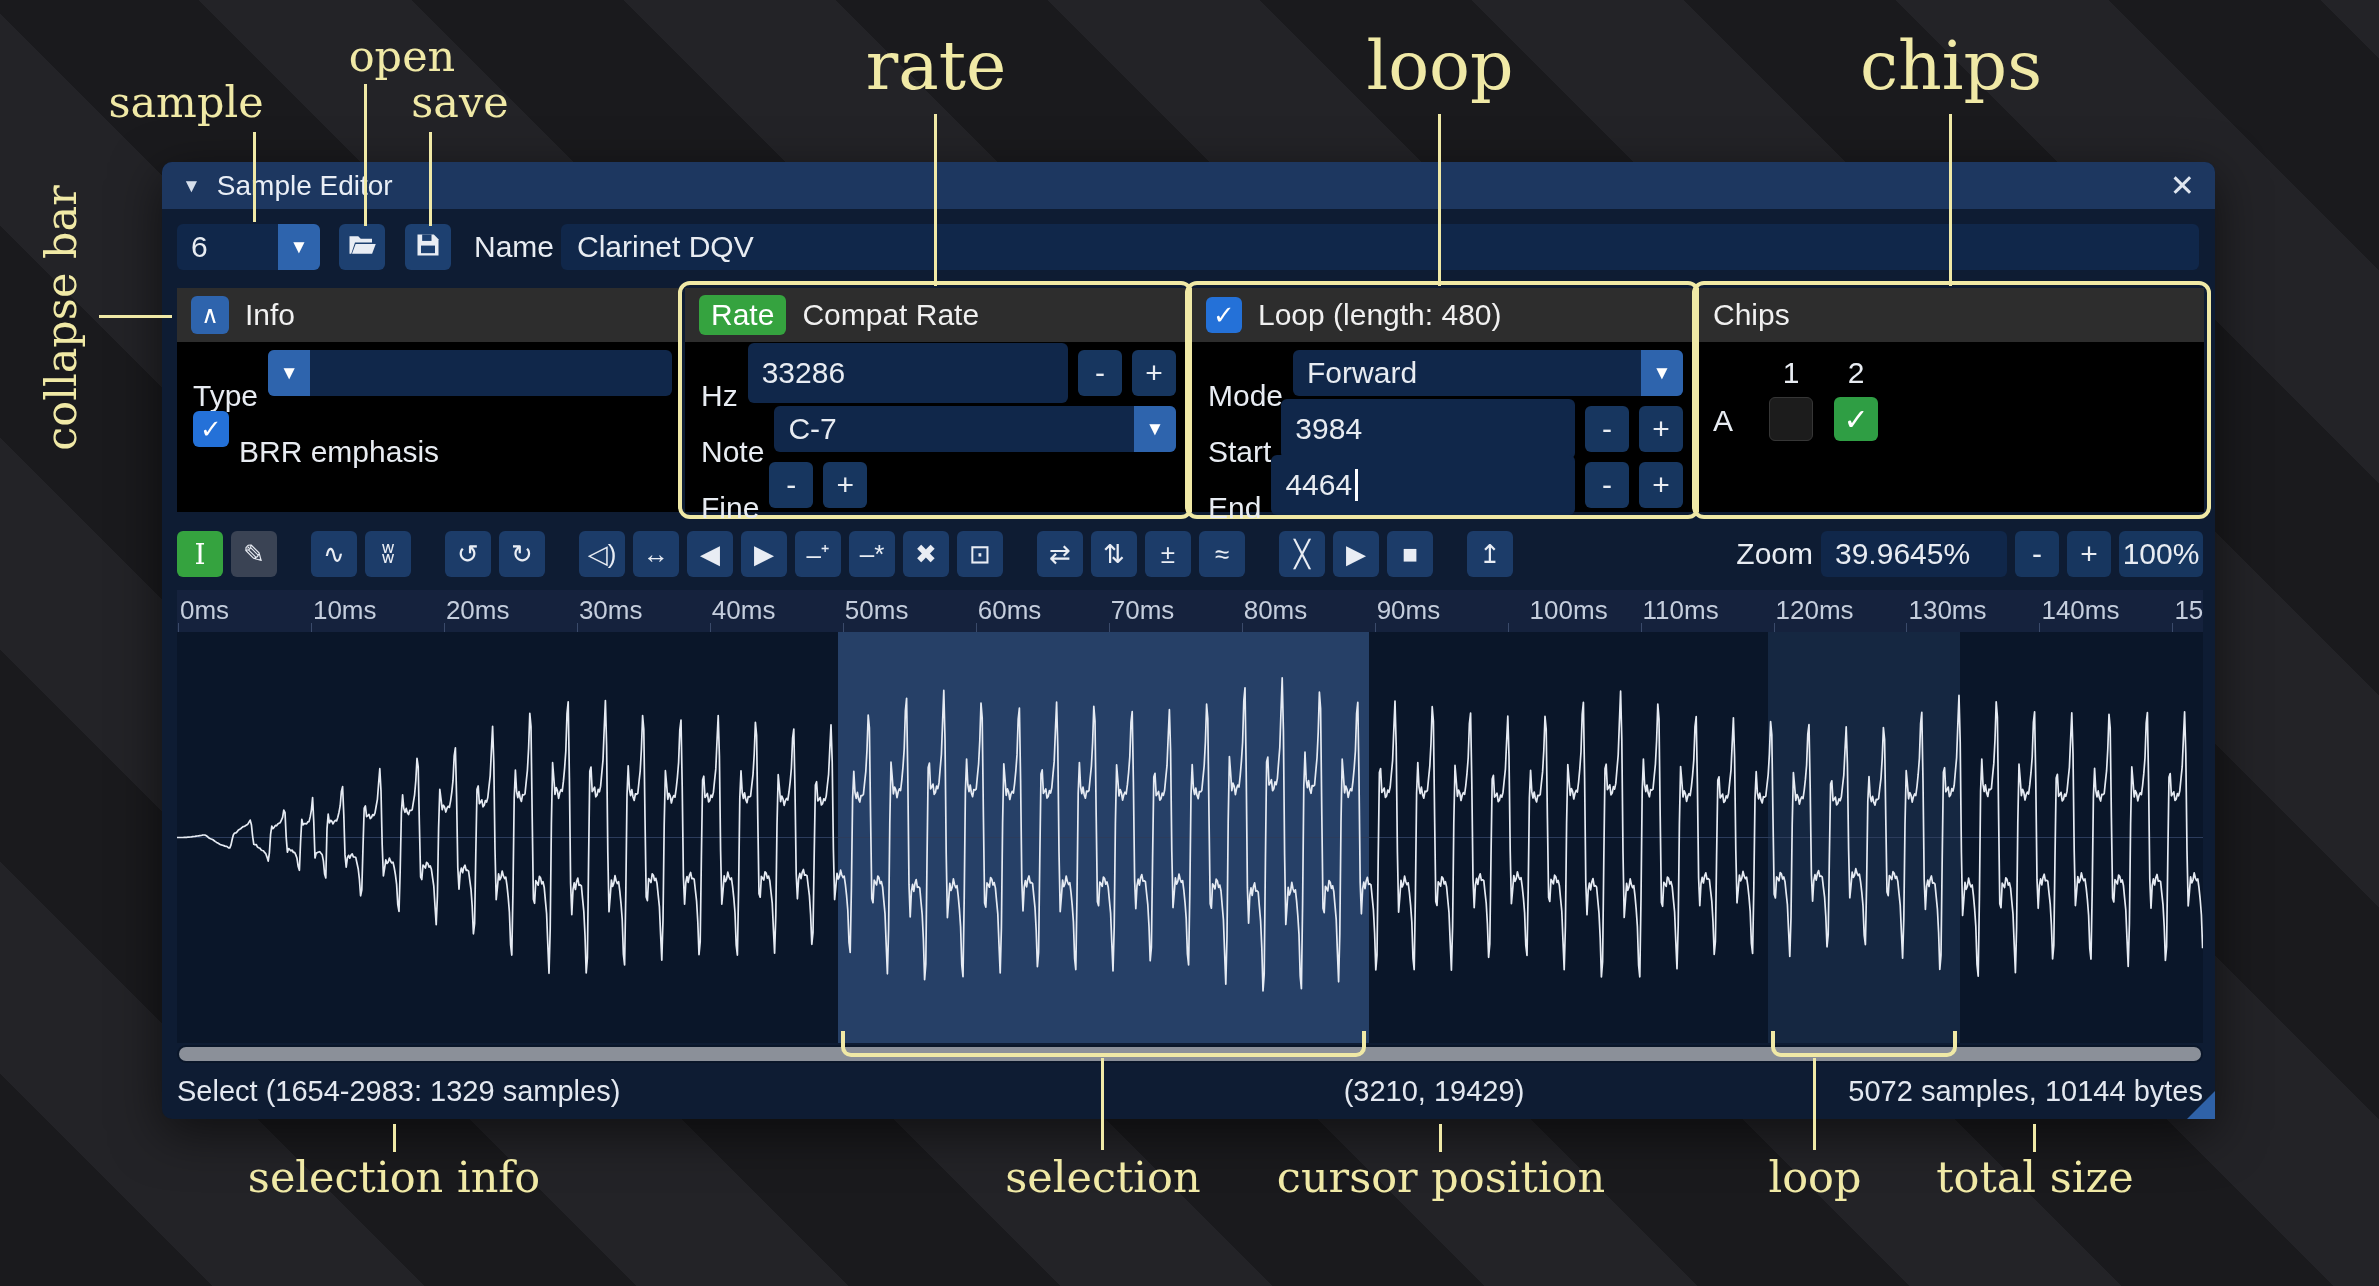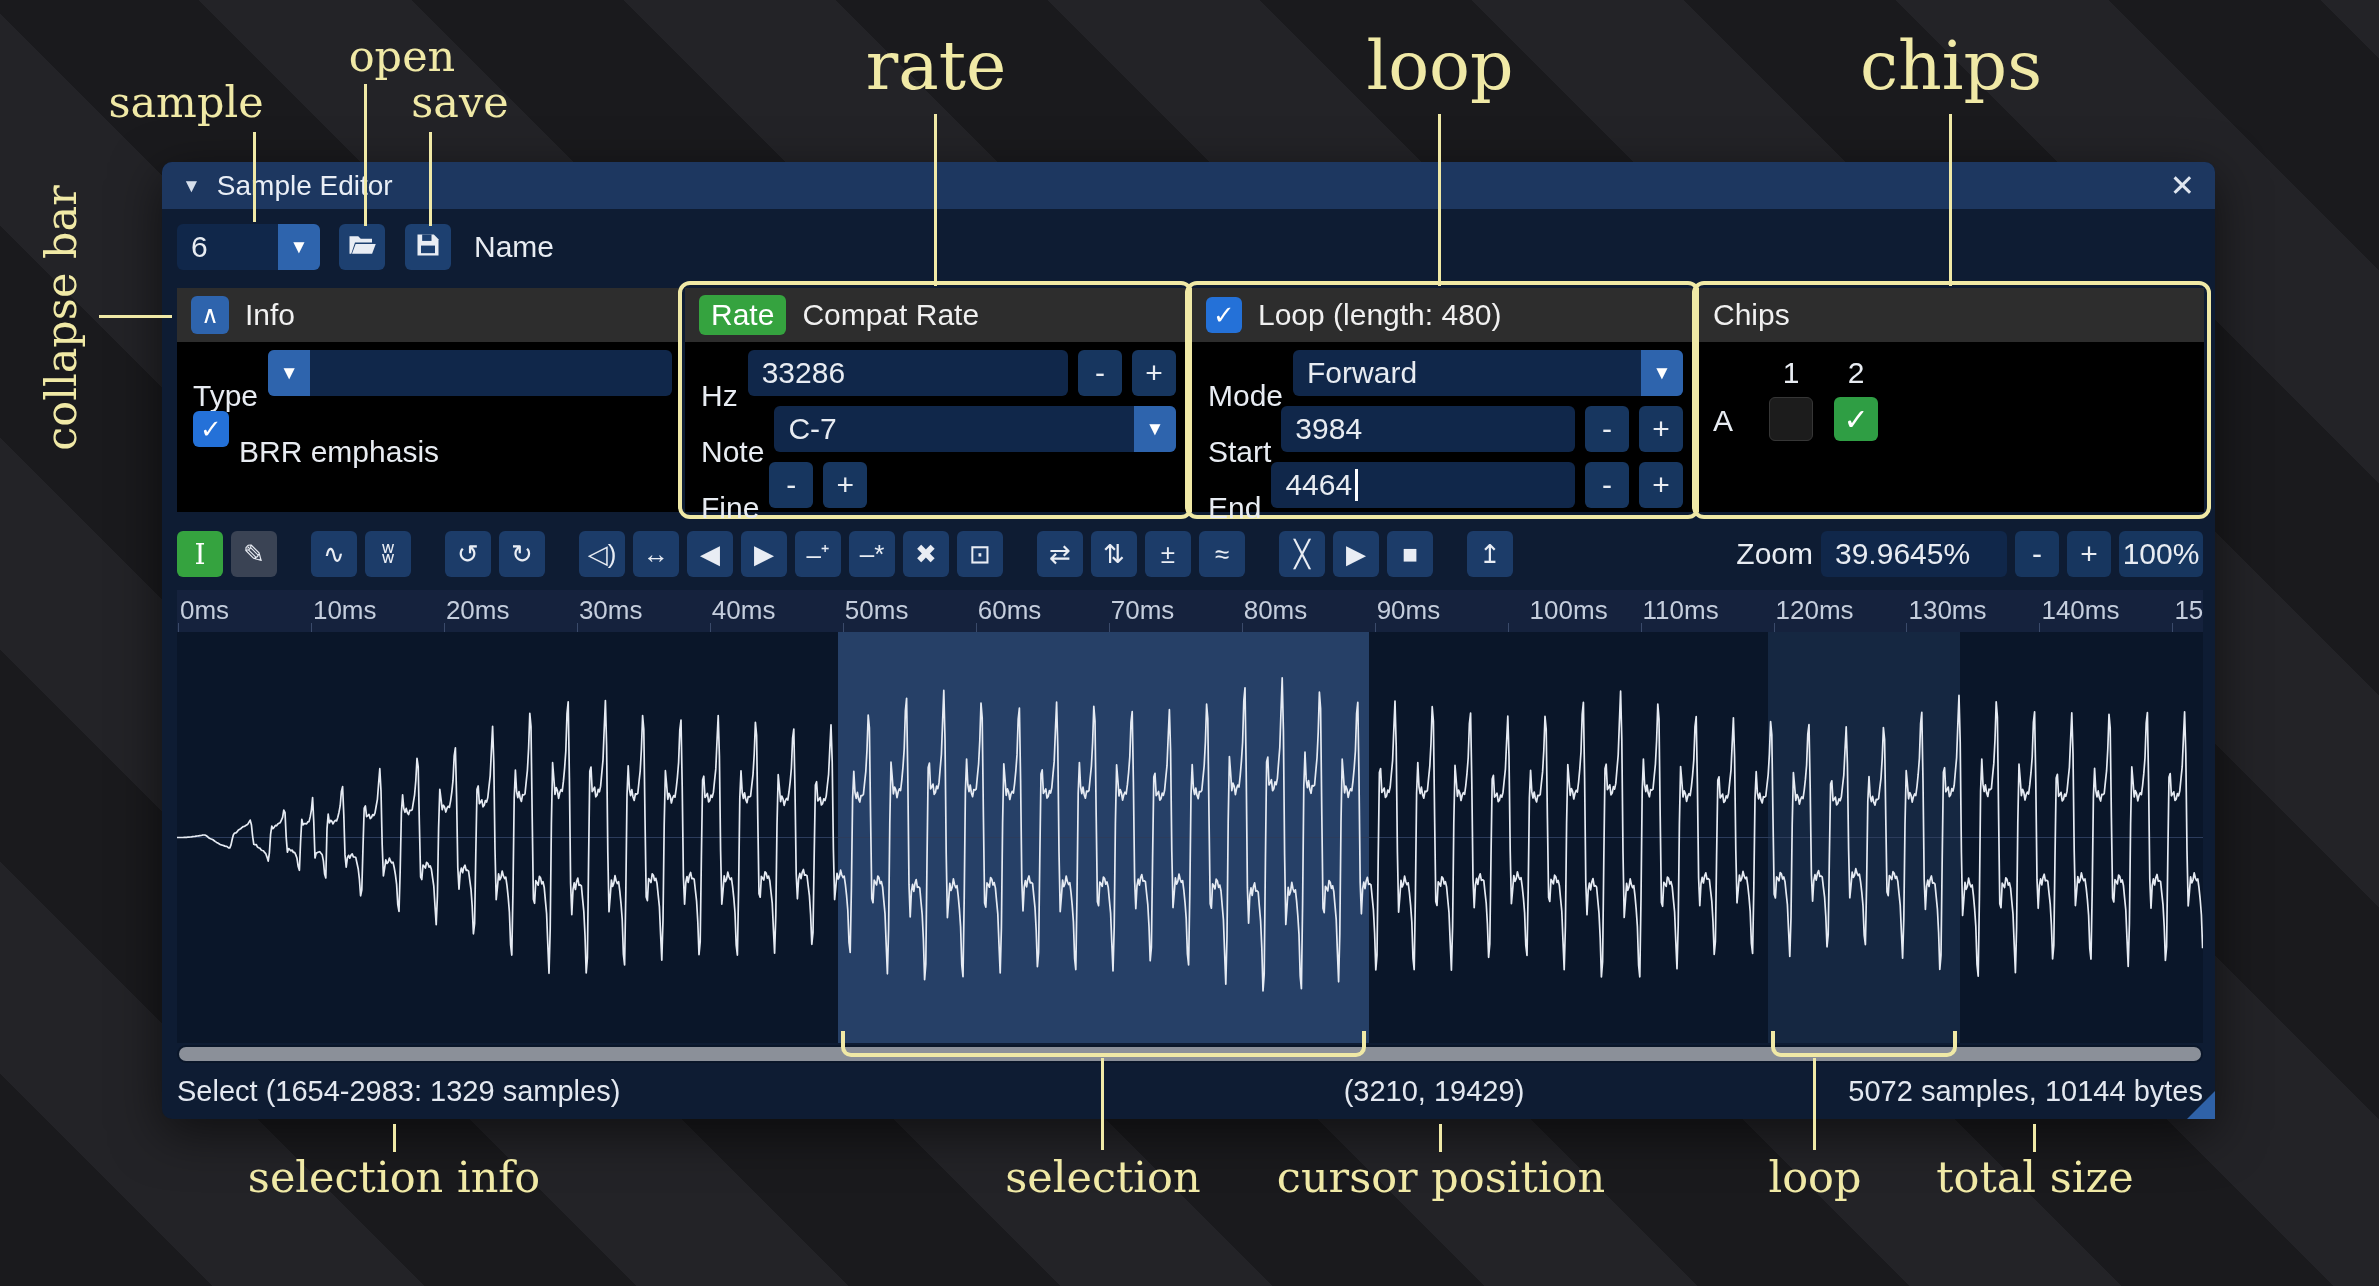--- a/index.html
+++ b/index.html
@@ -49,21 +49,21 @@
   #panel-rate{left:523px;width:501px;}
   #panel-loop{left:1030px;width:501px;}
   #panel-chips{left:1537px;width:505px;}
   .ring{position:absolute;inset:-7px;border:4px solid var(--yellow);border-radius:12px;pointer-events:none;}
   .collapse-btn{width:38px;height:38px;background:var(--accent-blue);border-radius:6px;display:flex;align-items:center;justify-content:center;font-size:24px;color:#fff;}
   .badge{background:var(--accent-green);border-radius:6px;padding:3px 12px;font-size:30px;color:#fff;}
   .checkbox{width:36px;height:36px;background:#2471d8;border-radius:6px;display:flex;align-items:center;justify-content:center;font-size:26px;color:#fff;}
   .prow{position:absolute;left:16px;right:10px;display:flex;align-items:center;gap:10px;height:46px;}
   .r1{top:8px}.r2{top:64px}.r3{top:120px}
   .plabel{font-size:30px;flex:0 0 auto;margin-top:45px;}
-  .pfield{flex:1;height:46px;background:var(--field-bg);border-radius:6px;display:flex;align-items:center;padding:0 14px;font-size:30px;}
+  .pfield{flex:1;height:60px;background:var(--field-bg);border-radius:6px;display:flex;align-items:center;padding:0 14px;font-size:30px;}
   .step{flex:0 0 44px;height:46px;background:var(--btn-bg);border-radius:6px;display:flex;align-items:center;justify-content:center;font-size:30px;}
   .caret{display:inline-block;width:3px;height:32px;background:#ffffff;margin-left:3px;vertical-align:middle;}
 
   
   .chip-col{position:absolute;top:14px;width:44px;text-align:center;font-size:30px;}
   .chip-row-label{position:absolute;left:14px;top:62px;font-size:30px;}
   .chip-box{position:absolute;top:55px;width:44px;height:44px;border-radius:6px;display:flex;align-items:center;justify-content:center;font-size:30px;color:#fff;}
   .chip-off{background:#1c1c1c;border:1px solid #363636;}
   .chip-on{background:#2f9e44;}
 
@@ -134,20 +134,21 @@
     <div class="icon-btn" style="left:243px;">
       <span>
         <svg viewBox="0 0 24 24" width="28" height="28">
             <path fill="#e9edf4" d="M3 3h14l4 4v14H3z"></path>
             <rect x="7" y="3" width="8" height="5.5" fill="#1d4070"></rect>
             <rect x="6" y="12.5" width="12" height="6.5" fill="#1d4070"></rect>
           </svg>
       </span>
     </div>
     <span class="name-label">Name</span>
+    <div class="name-input">Clarinet DQV</div>
   </div>
 
   <div class="panel" id="panel-info">
     <div class="panel-header">
       <span class="collapse-btn">∧</span>
       <span>Info</span>
     </div>
     <div class="panel-body">
       <div class="prow r1">
         <span class="plabel">Type</span>

